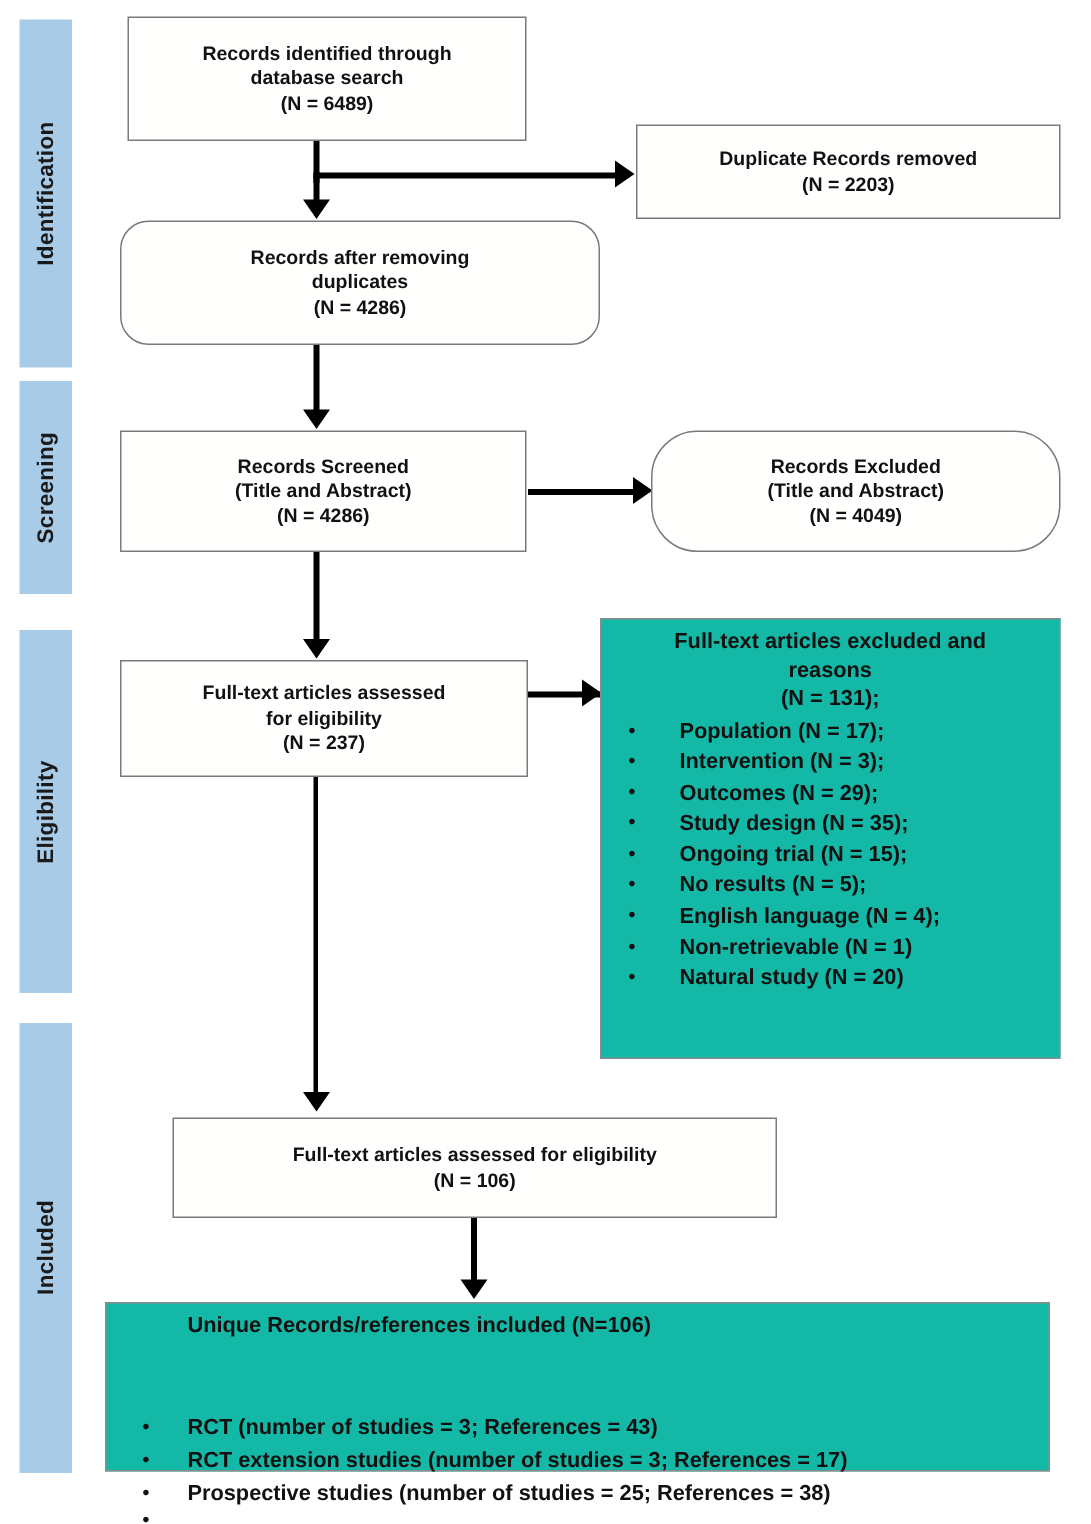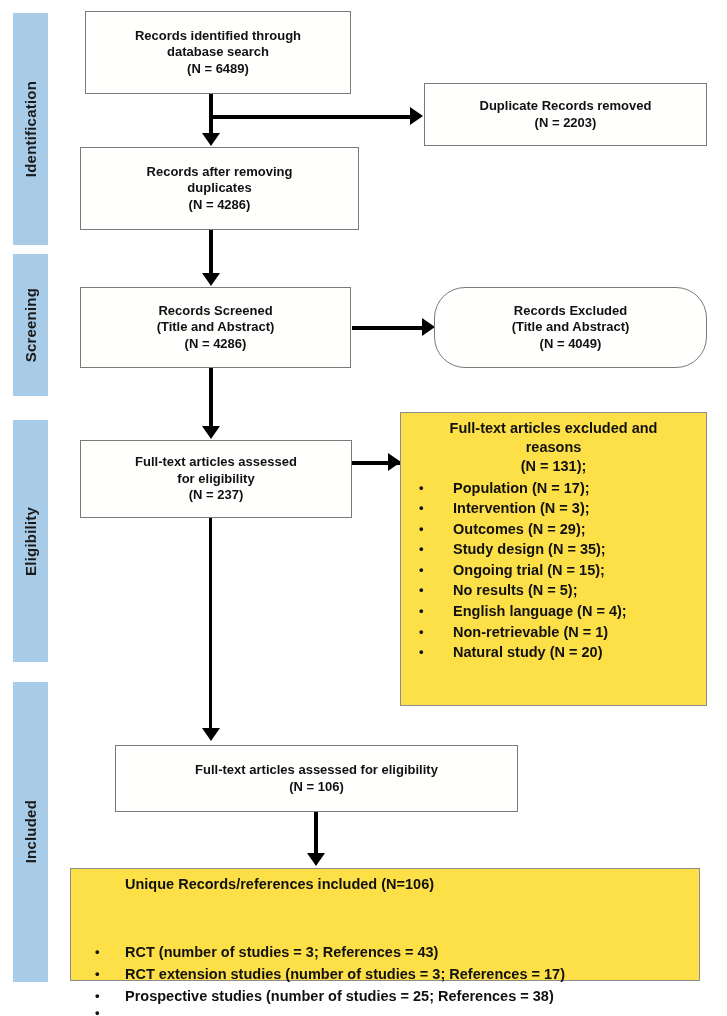--- a/index.html
+++ b/index.html
@@ -51,21 +51,21 @@
     line-height: 1.28;
     padding: 3px 6px;
   }
   .node .line { display: block; white-space: nowrap; }
 
   
   .node-list {
     position: absolute;
     box-sizing: border-box;
     border: 1.5px solid #8c8c8c;
-    background: #fde047;
+    background: #14b8a6;
     font-weight: bold;
     color: #111111;
     font-size: 14.5px;
     line-height: 1.30;
     padding: 6px 8px 6px 8px;
     display: flex;
     flex-direction: column;
   }
   .node-list .head {
     text-align: center;
@@ -179,21 +179,21 @@
     <span class="line">Records identified through</span>
     <span class="line">database search</span>
     <span class="line">(N = 6489)</span>
   </div>
 
   <div class="node" id="duplicates-removed-box" style="left:424px; top:83px; width:283px; height:63px;">
     <span class="line">Duplicate Records removed</span>
     <span class="line">(N = 2203)</span>
   </div>
 
-  <div class="node" id="records-after-dedup-box" style="left:80px; top:147px; width:279px; height:83px;">
+  <div class="node" id="records-after-dedup-box" style="left:80px; top:147px; width:320px; height:83px;border-radius:19px;">
     <span class="line">Records after removing</span>
     <span class="line">duplicates</span>
     <span class="line">(N = 4286)</span>
   </div>
 
   <div class="node" id="records-screened-box" style="left:80px; top:287px; width:271px; height:81px;">
     <span class="line">Records Screened</span>
     <span class="line">(Title and Abstract)</span>
     <span class="line">(N = 4286)</span>
   </div>

